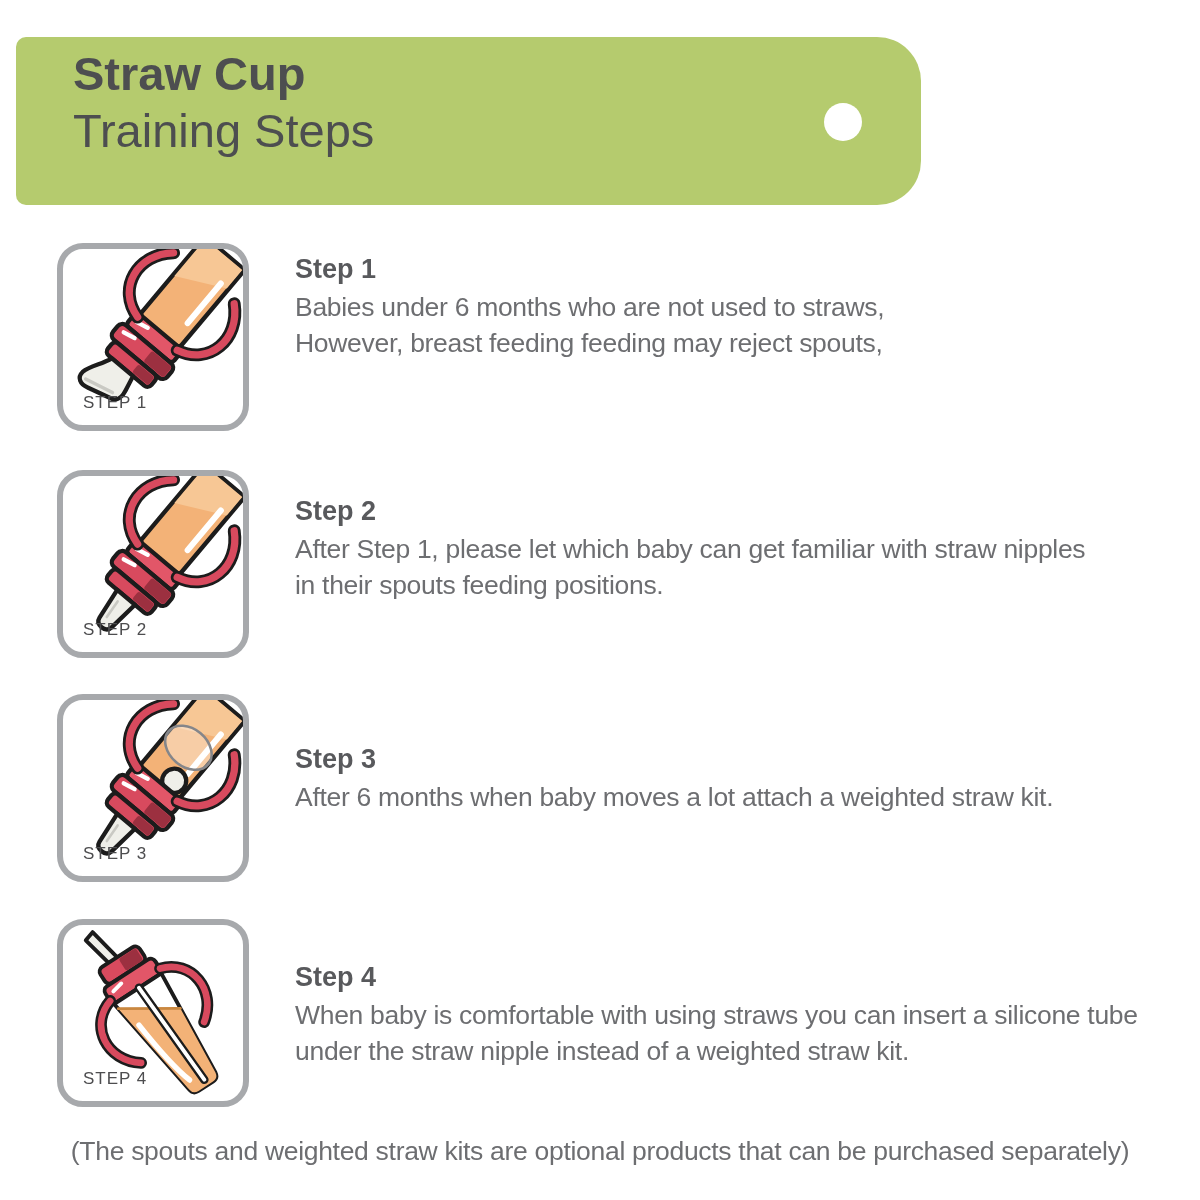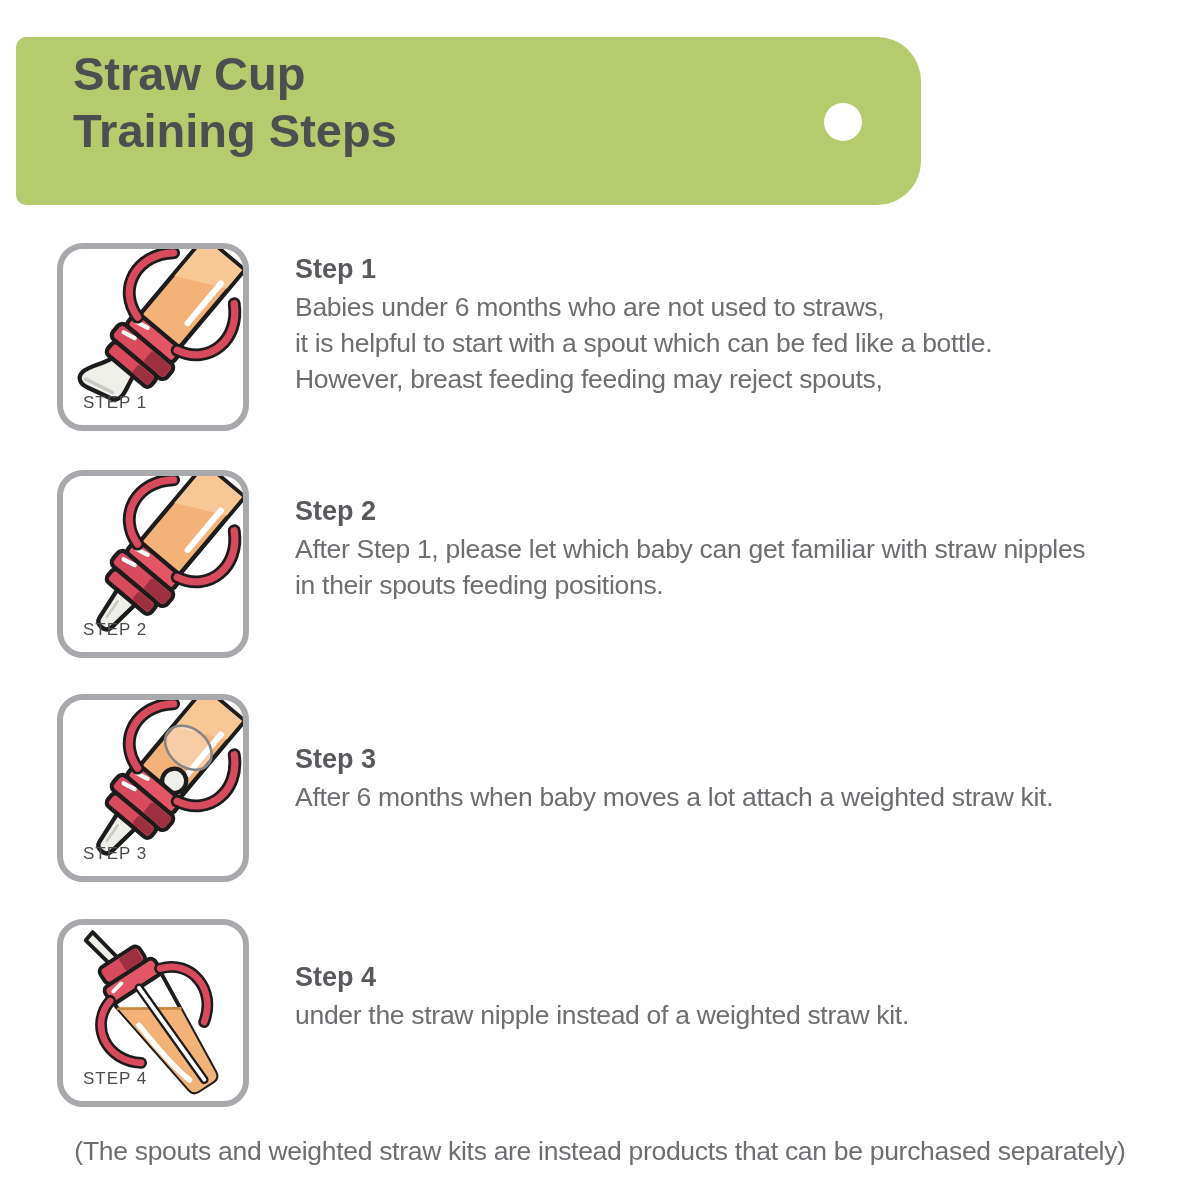--- a/index.html
+++ b/index.html
@@ -8,21 +8,21 @@
     font-family:"Liberation Sans", sans-serif;overflow:hidden;
   }
   .banner{
     position:absolute;left:8px;top:37px;width:905px;height:168px;
     background:var(--banner-green);
     border-radius:10px 44px 44px 10px;
     margin-left:8px;
   }
   .banner-titles{position:absolute;left:57px;top:8px;}
   .t1{font-size:47px;font-weight:700;color:var(--title-gray);line-height:57px;}
-  .t2{font-size:47px;font-weight:700;color:var(--title-gray);line-height:57px;}
+  .t2{font-size:47px;font-weight:400;color:var(--title-gray);line-height:57px;}
   .dot{position:absolute;left:808px;top:66px;width:38px;height:38px;border-radius:50%;background:#ffffff;}
   .iconbox{
     position:absolute;left:57px;width:192px;height:188px;background:#fff;
     border:6px solid var(--box-border);border-radius:26px;overflow:hidden;box-sizing:border-box;
   }
   .iconbox svg{position:absolute;left:0;top:0;width:100%;height:100%;}
   .badge{
     position:absolute;left:20px;bottom:12px;font-size:17px;letter-spacing:1px;
     color:var(--badge-gray);z-index:2;
   }
@@ -85,21 +85,20 @@
         <path class="handle-over" d="M -30,-8 C -70,-18 -78,-64 -46,-92"></path>
         <path class="handle-under" d="M 30,-8 C 70,-18 78,-64 46,-92"></path>
         <path class="handle-over" d="M 30,-8 C 70,-18 78,-64 46,-92"></path>
       </g>
     </svg>
     <span class="badge">STEP 1</span>
   </div>
   <div class="textblock tb1">
     <div class="h">Step 1</div>
     <div class="l">Babies under 6 months who are not used to straws,</div>
-    <div class="l">it is helpful to start with a spout which can be fed like a bottle.</div>
     <div class="l">However, breast feeding feeding may reject spouts,</div>
   </div>
 
   <div class="iconbox r2">
     <svg viewBox="0 0 180 180">
       <g transform="translate(90,92) scale(0.88) rotate(40)">
         <path class="ol f-orange" d="M -30,-130 L -30,-16 Q -30,-10 -23,-10 L 23,-10 Q 30,-10 30,-16 L 30,-130 Z"></path>
         <path class="f-orangelight" d="M -28,-128 L 28,-128 L 28,-100 L -28,-72 Z"></path>
         <line class="gloss" stroke-width="7" x1="19" y1="-100" x2="19" y2="-40"></line>
         <rect class="ol f-redlight" x="-35" y="-12" width="70" height="20" rx="5"></rect>
@@ -172,18 +171,19 @@
         <path class="handle-under" d="M -38,-58 C -78,-46 -84,4 -48,30"></path>
         <path class="handle-over" d="M -38,-58 C -78,-46 -84,4 -48,30"></path>
         <path class="handle-under" d="M 38,-58 C 78,-46 84,4 48,30"></path>
         <path class="handle-over" d="M 38,-58 C 78,-46 84,4 48,30"></path>
       </g>
     </svg>
     <span class="badge">STEP 4</span>
   </div>
   <div class="textblock tb4">
     <div class="h">Step 4</div>
+    <div class="l">When baby is comfortable with using straws you can insert a silicone tube</div>
     <div class="l">under the straw nipple instead of a weighted straw kit.</div>
   </div>
 
-  <div class="footer-note">(The spouts and weighted straw kits are instead products that can be purchased separately)</div>
+  <div class="footer-note">(The spouts and weighted straw kits are optional products that can be purchased separately)</div>
 
 </div>
 
 </body></html>

